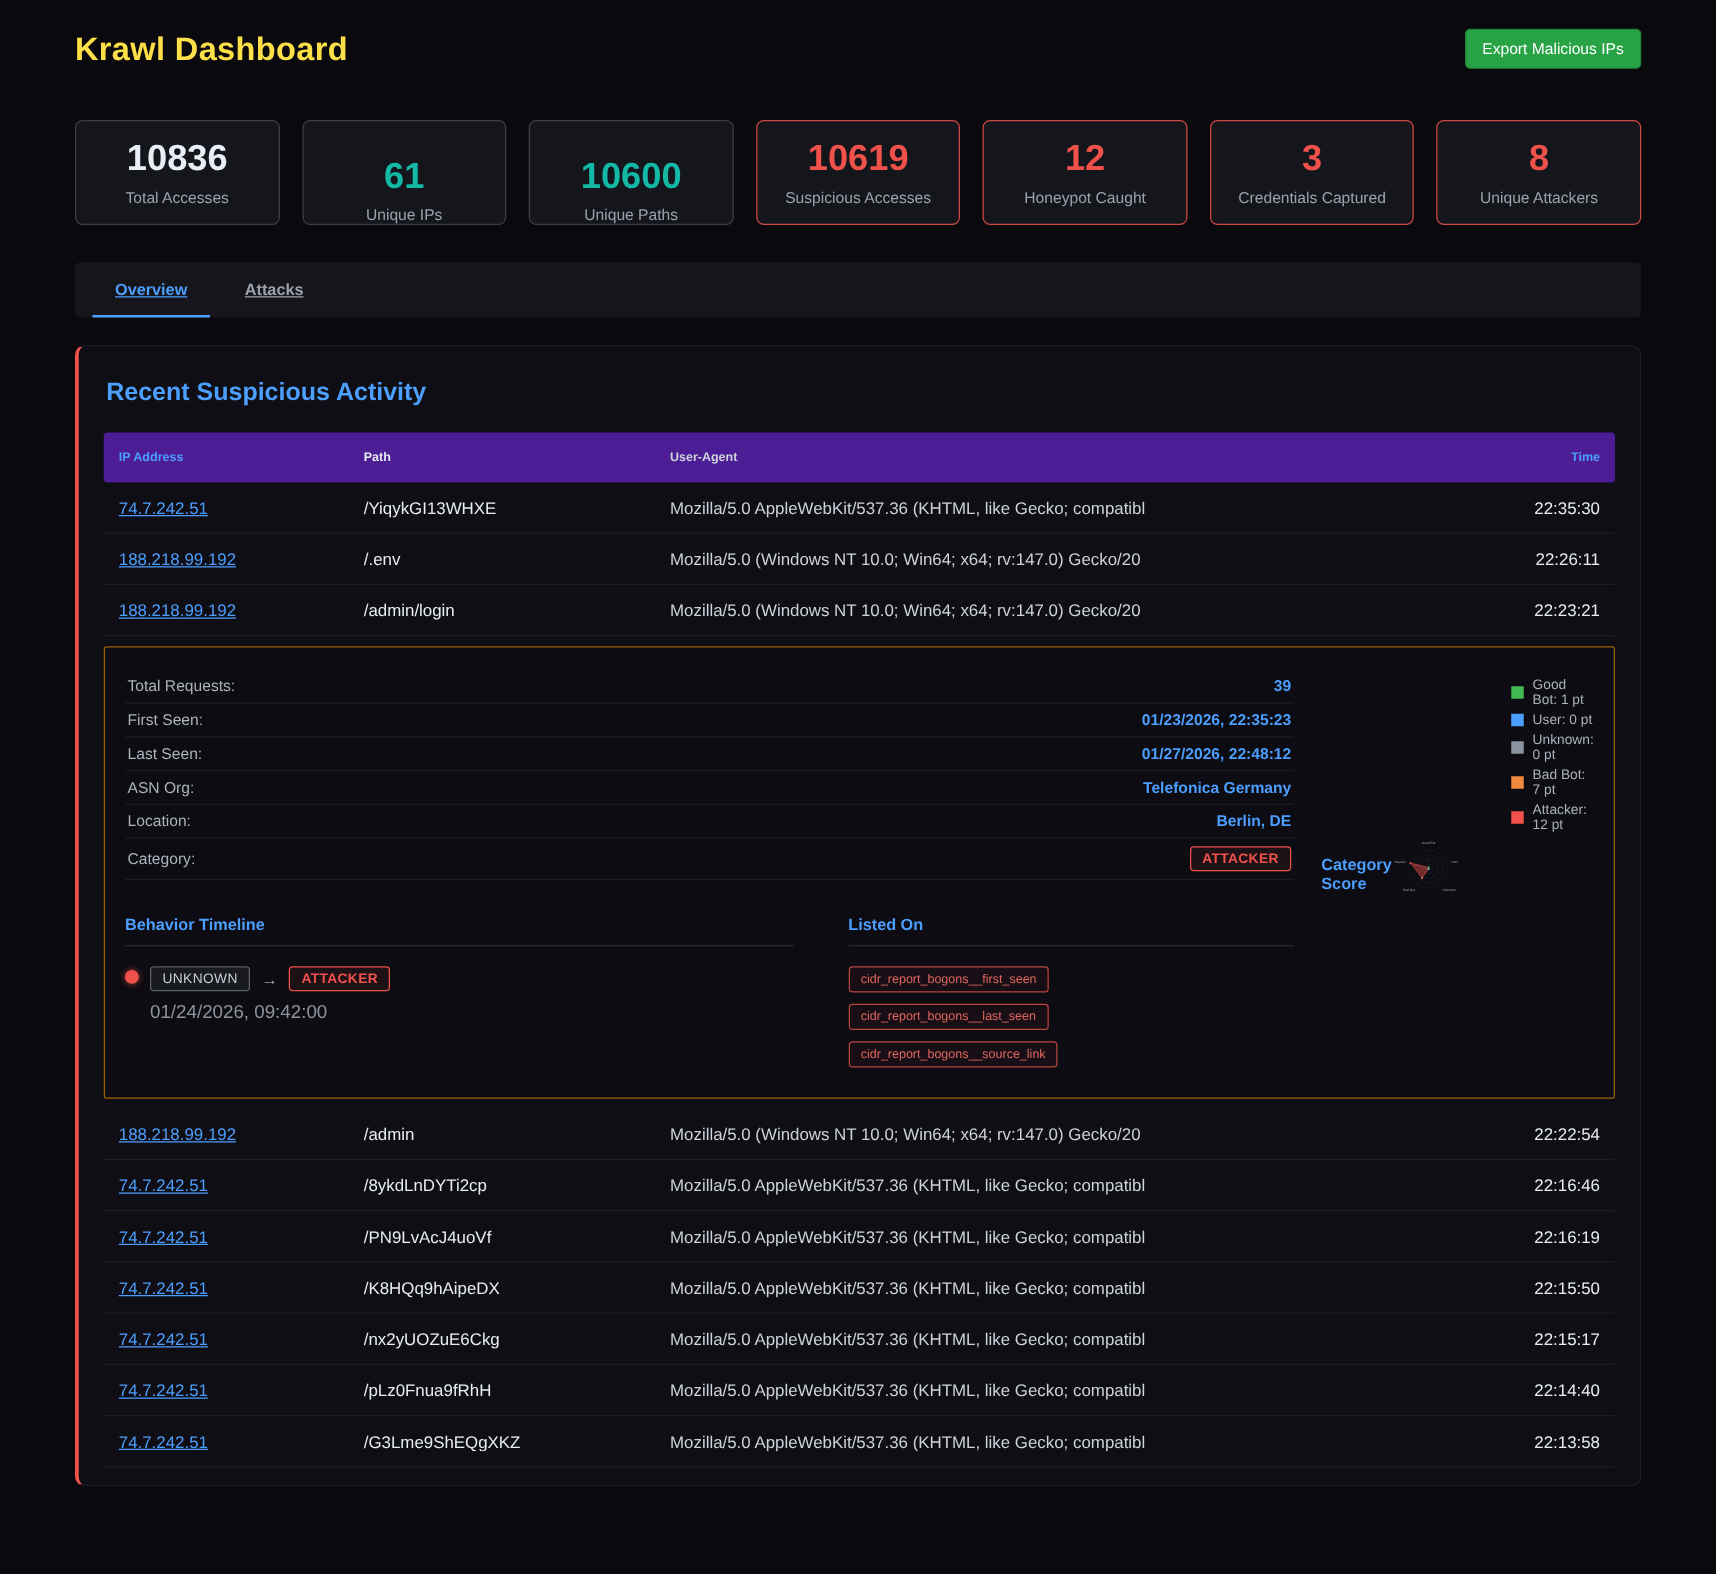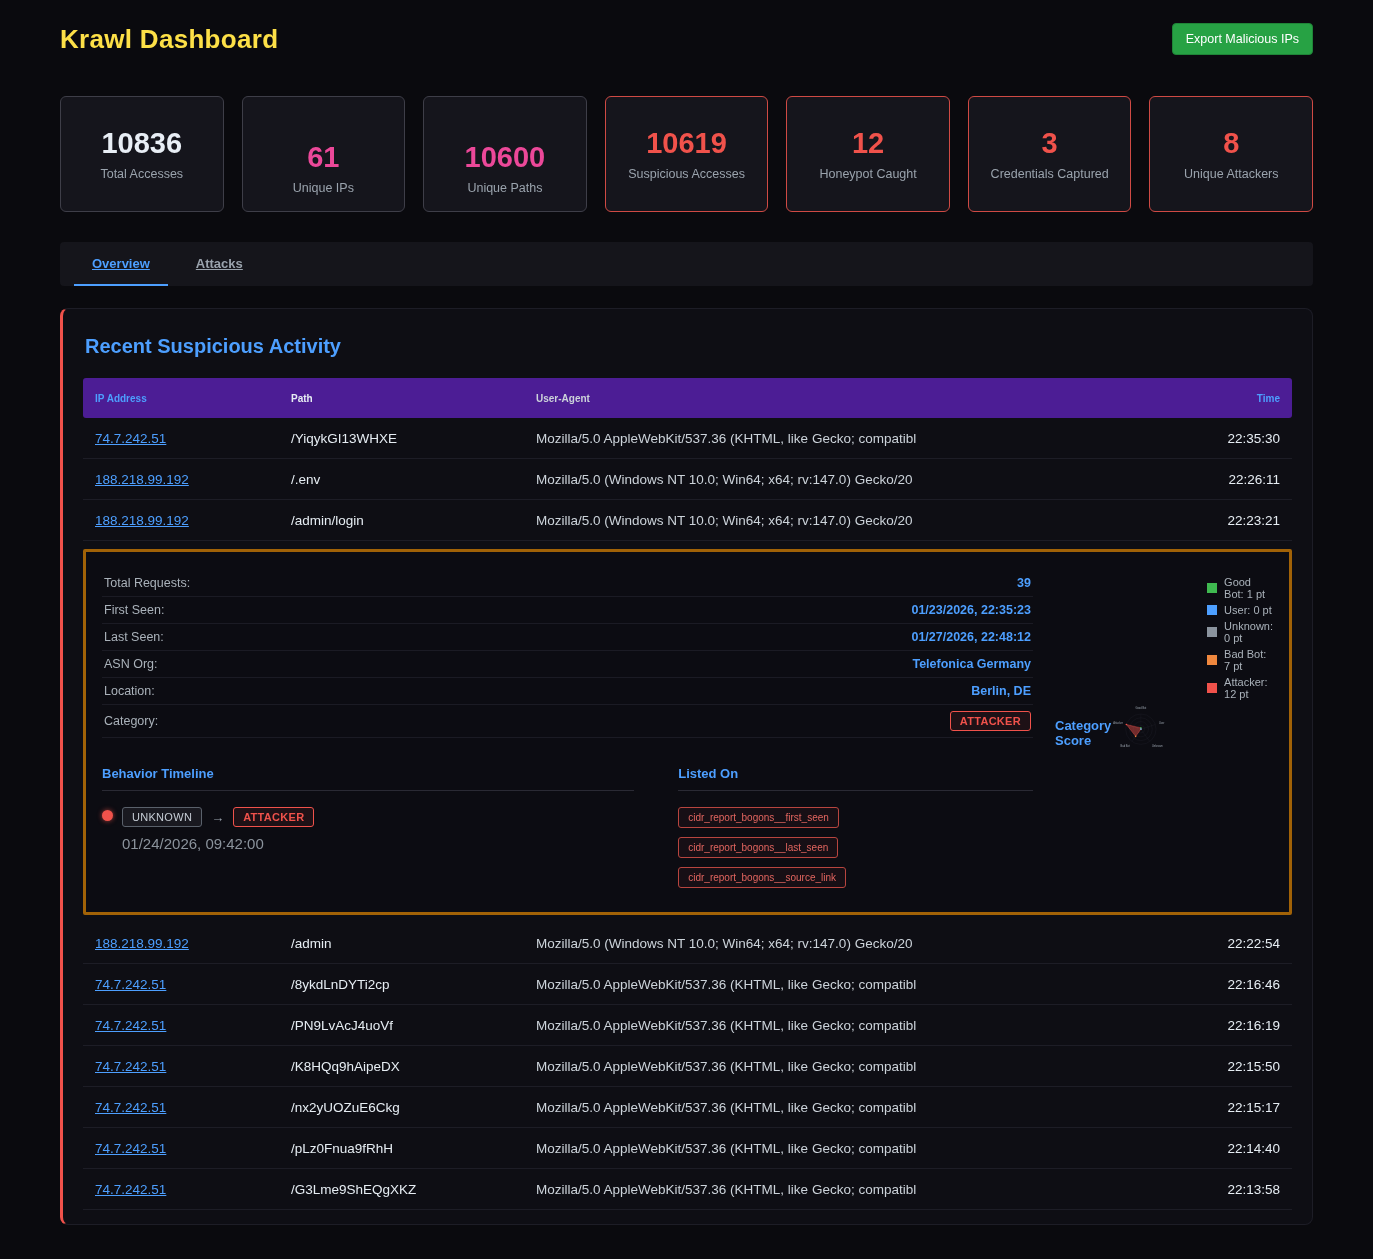--- a/index.html
+++ b/index.html
@@ -19,28 +19,28 @@
   .export-btn {
     position:absolute; right:0; top:23px;
     background:#27a244; color:#ffffff; border:1px solid #1f8537;
     font-family:"Liberation Sans", sans-serif;
     font-size:12.5px; padding:8px 13px; border-radius:4px; cursor:pointer;
   }
 
   
   .stats-row { display:flex; gap:18px; margin-top:24px; }
   .stat-card {
-    flex:1; height:116px; background:#15151c;
+    flex:1; height:84px; background:#15151c;
     border:1px solid #3e3e48; border-radius:6px;
     display:flex; flex-direction:column; align-items:center; justify-content:center; gap:7px;
   }
   .stat-card.alert { border-color:#cf4a44; }
   .stat-value { font-size:29px; font-weight:bold; }
   .stat-card.neutral .stat-value { color:#e8eef5; }
-  .stat-card.info .stat-value { color:#ec4899;margin-top:28px; }
+  .stat-card.info .stat-value { color:#14b8a6;margin-top:28px; }
   .stat-card.alert .stat-value { color:#f0524b; }
   .stat-label { font-size:12.5px; color:#9aa3ad; }
 
   
   .tabbar {
     margin-top:30px; background:#15151b; border-radius:4px;
     height:44px; display:flex; align-items:stretch; padding:0 14px; gap:10px;
   }
   .tab {
     display:flex; align-items:center; padding:0 18px;
@@ -68,21 +68,21 @@
     color:#4d9fff; font-weight:bold; font-size:10px;
   }
   .t-row { height:41px; border-bottom:1px solid #1d1d26; font-size:13.5px; }
   .c-time { text-align:right; }
   .ip-link { color:#4d9fff; text-decoration:underline; cursor:pointer; }
   .c-path { color:#e6edf3; white-space:nowrap; overflow:hidden; }
   .c-ua { color:#ccd3da; white-space:nowrap; overflow:hidden; }
 
   
   .detail-panel {
-    margin:8px 0; border:3px solid #a16207; background:#0c0c12;
+    margin:8px 0; border:1px solid #a16207; background:#0c0c12;
     display:flex; gap:22px; padding:18px 16px 24px 16px; border-radius:2px;
   }
   .detail-left { flex:1; min-width:0; }
   .field-row {
     display:flex; justify-content:space-between; align-items:center;
     padding:6px 2px; border-bottom:1px solid #1b1b24; min-height:26px;
   }
   .field-label { color:#aab2ba; font-size:12.5px; }
   .field-value { color:#4d9fff; font-size:12.5px; font-weight:bold; }
   .badge {

